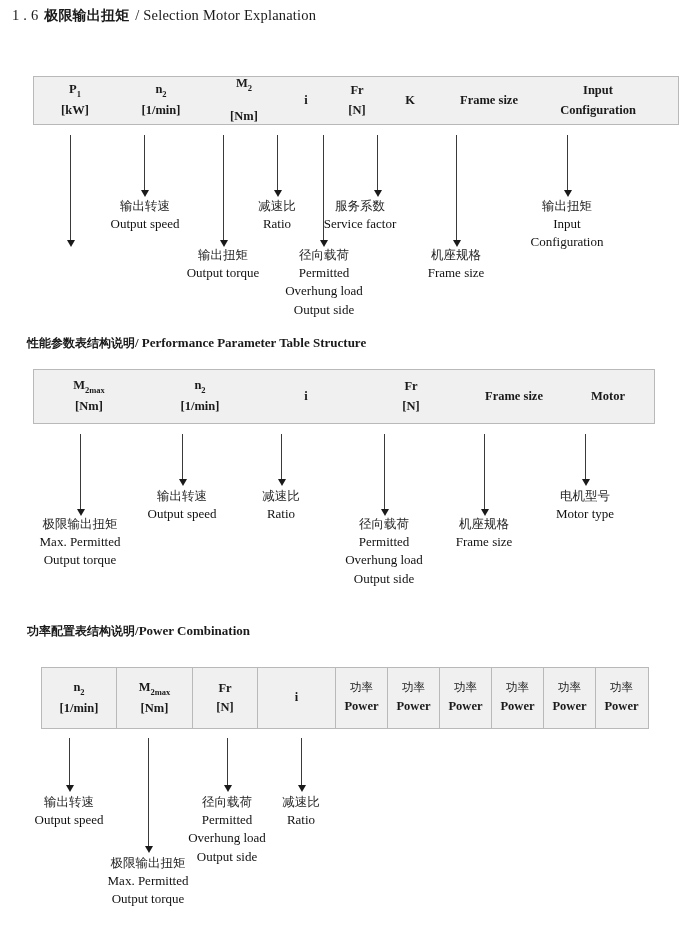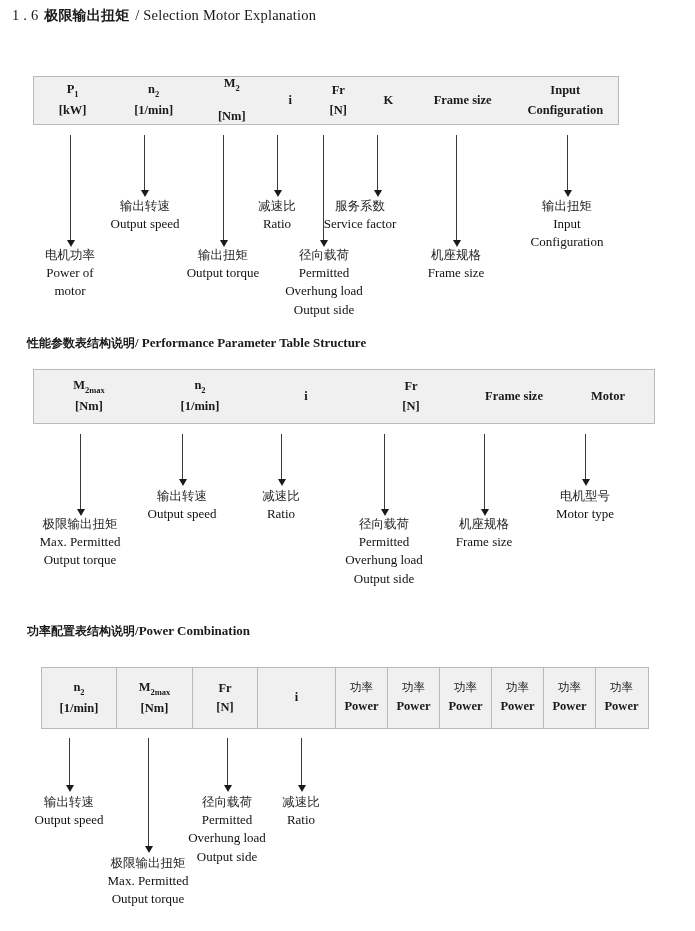--- a/index.html
+++ b/index.html
@@ -153,21 +153,21 @@
 <div class="page">
 
   <div class="doc-title">
     <span class="num">1 . 6</span>
     <span class="cn">极限输出扭矩</span>
     <span class="num">/</span>
     <span class="en">Selection Motor Explanation</span>
   </div>
 
 
-  <div class="tbl" style="left:33px; top:76px; width:586px; height:49px;">
+  <div class="tbl" style="left:33px; top:76px; width:646px; height:49px;">
     <div class="cell" style="width:82px;">
       <span class="l1">P<sub>1</sub></span>
       <span class="l2">[kW]</span>
     </div>
     <div class="cell" style="width:90px;">
       <span class="l1">n<sub>2</sub></span>
       <span class="l2">[1/min]</span>
     </div>
     <div class="cell" style="width:76px;gap:12px;">
       <span class="l1">M<sub>2</sub></span>
@@ -218,25 +218,20 @@
   </div>
   <div class="arrow" style="left:452px; top:135px;">
     <div class="stem" style="height:105px;"></div>
       <div class="head" style="top:105px;"></div>
   </div>
   <div class="arrow" style="left:563px; top:135px;">
     <div class="stem" style="height:55px;"></div>
       <div class="head" style="top:55px;"></div>
   </div>
 
-  <div class="lbl" style="left:70px; top:246px; transform:translateX(-50%);">
-    <span class="cn">电机功率</span>
-    <span class="en">Power of</span>
-    <span class="en">motor</span>
-  </div>
   <div class="lbl" style="left:145px; top:197px; transform:translateX(-50%);">
     <span class="cn">输出转速</span>
     <span class="en">Output speed</span>
   </div>
   <div class="lbl" style="left:223px; top:246px; transform:translateX(-50%);">
     <span class="cn">输出扭矩</span>
     <span class="en">Output torque</span>
   </div>
   <div class="lbl" style="left:277px; top:197px; transform:translateX(-50%);">
     <span class="cn">减速比</span>

